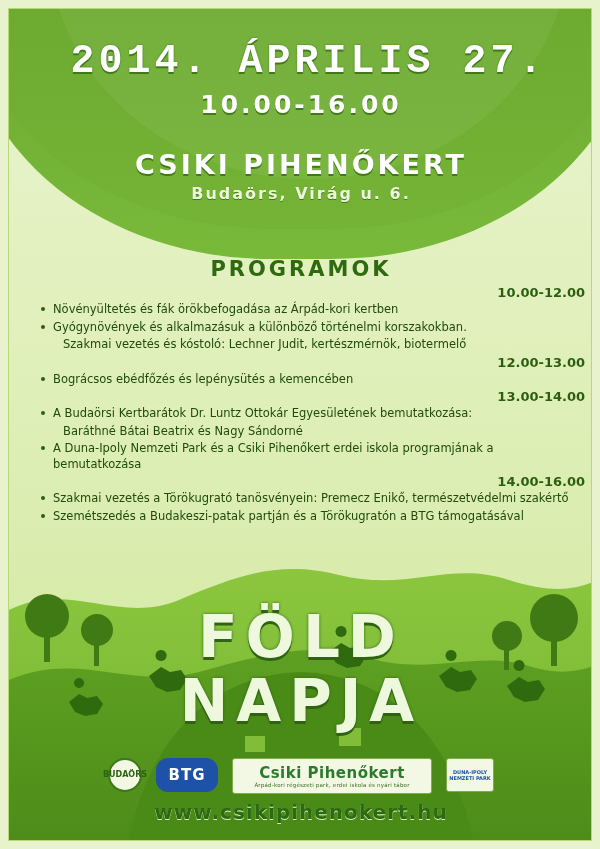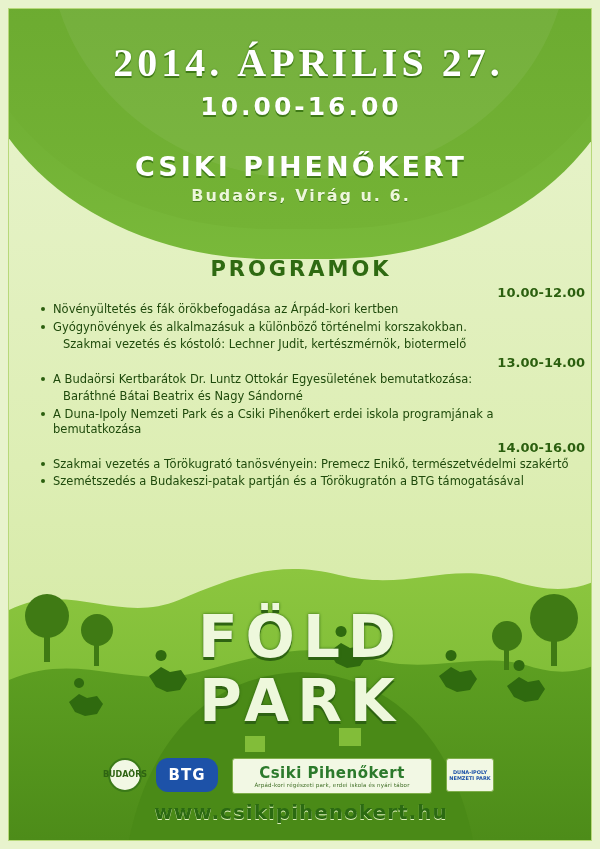--- a/index.html
+++ b/index.html
@@ -43,21 +43,21 @@
     position: absolute;
     left: 40px; top: -300px;
     width: 520px; height: 470px;
     border-radius: 50%;
     background: rgba(255,255,255,0.06);
   }
   
   .header { position: absolute; left: 0; top: 0; width: 584px; text-align: center; }
   .date {
     margin-top: 30px;
-    font-family: Liberation Serif, serif;
+    font-family: Liberation Mono, monospace;
     font-size: 40px;
     font-weight: bold;
     letter-spacing: 4px;
     color: #ffffff;
     text-shadow: 0 2px 0 #3f7a17, 0 0 2px #3f7a17;
     padding-left: 15px;
   }
   .time {
     margin-top: 6px;
     font-size: 25px;
@@ -204,20 +204,24 @@
     </div>
 
     <div class="programs-title">PROGRAMOK</div>
 
     <div class="program-list" id="program-list">
         <div class="slot">
           <div class="slot-time">10.00-12.00</div>
           <div class="item"><span class="bullet"></span><span>Növényültetés és fák örökbefogadása az Árpád-kori kertben</span></div>
           <div class="item"><span class="bullet"></span><span>Gyógynövények és alkalmazásuk a különböző történelmi korszakokban.</span></div>
           <div class="subline">Szakmai vezetés és kóstoló: Lechner Judit, kertészmérnök, biotermelő</div>
+        </div>
+        <div class="slot">
+          <div class="slot-time">12.00-13.00</div>
+          <div class="item"><span class="bullet"></span><span>Bográcsos ebédfőzés és lepénysütés a kemencében</span></div>
         </div>
         <div class="slot">
           <div class="slot-time">13.00-14.00</div>
           <div class="item"><span class="bullet"></span><span>A Budaörsi Kertbarátok Dr. Luntz Ottokár Egyesületének bemutatkozása:</span></div>
           <div class="subline">Baráthné Bátai Beatrix és Nagy Sándorné</div>
           <div class="item"><span class="bullet"></span><span>A Duna-Ipoly Nemzeti Park és a Csiki Pihenőkert erdei iskola programjának a bemutatkozása</span></div>
         </div>
         <div class="slot">
           <div class="slot-time">14.00-16.00</div>
           <div class="item"><span class="bullet"></span><span>Szakmai vezetés a Törökugrató tanösvényein: Premecz Enikő, természetvédelmi szakértő</span></div>
@@ -269,21 +273,21 @@
 
       <g fill="#8cc63f" opacity="0.85">
         <rect x="236" y="296" width="20" height="16"></rect>
         <rect x="330" y="288" width="22" height="18"></rect>
         <rect x="286" y="330" width="18" height="14"></rect>
       </g>
     </svg>
 
     <div class="bigtitle">
       <div class="l1">FÖLD</div>
-      <div class="l2">PARK</div>
+      <div class="l2">NAPJA</div>
     </div>
 
     <div class="logos">
       <div class="logo-circle">
         <span>BUDAÖRS</span>
       </div>
       <div class="logo-btg">
         <span>BTG</span>
       </div>
       <div class="logo-csiki">

